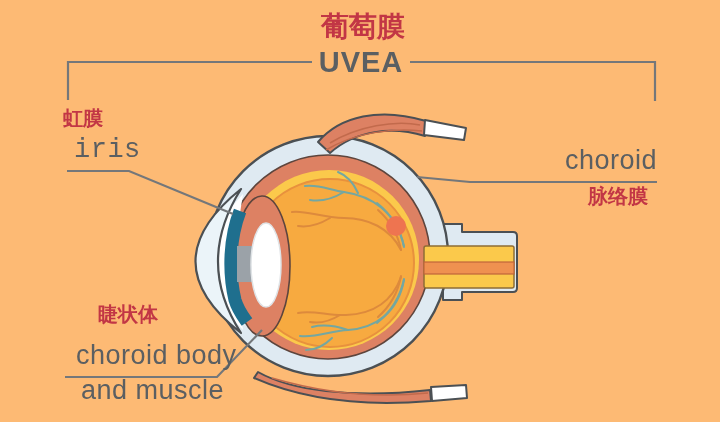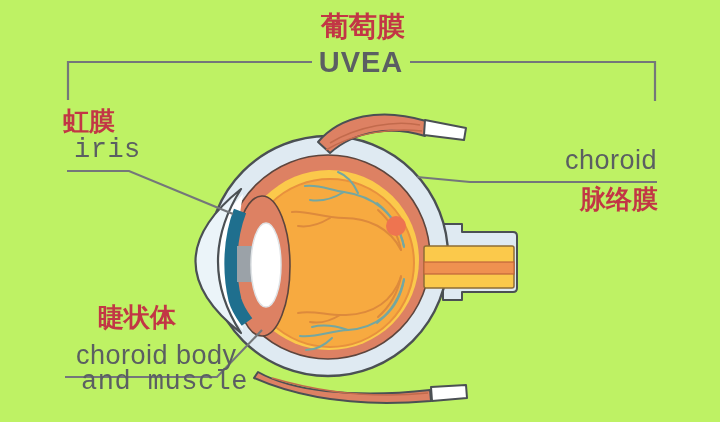--- a/index.html
+++ b/index.html
@@ -1,22 +1,22 @@
 <!DOCTYPE html>
 <html style="--c-label-red: #c23645; --c-label-gray: #5b5f62; --c-line-gray: #74777a; --c-outline: #4b5054; --c-sclera: #dfeaf2; --c-cornea: #ebf4f9; --c-chamber-white: #ffffff; --c-choroid: #dd8163; --c-choroid-outline: #5d453d; --c-retina-yellow: #fbc94b; --c-retina-orange-line: #e8913d; --c-vitreous: #f7aa40; --c-iris-teal: #1f6f8e; --c-pupil-gray: #9ba2a8; --c-lens-white: #ffffff; --c-lens-outline: #dfe3e6; --c-macula: #ee7450; --c-vessel-teal: #74a7a1; --c-vessel-orange: #dd8a3c; --c-muscle: #dd8163; --c-muscle-striation: #c26a4c; --c-tendon-white: #ffffff; --c-nerve-yellow: #fbc94b; --c-nerve-yellow-outline: #8f6d36; --c-nerve-core: #ef9150; --c-nerve-core-outline: #c0653a;"><head>
 <meta charset="utf-8">
 <style>
   html,body{margin:0;padding:0;background:#ffffff;}
   #stage{
-    position:relative;width:720px;height:422px;overflow:hidden;background:#bef264;
+    position:relative;width:720px;height:422px;overflow:hidden;background:#fdba74;
     font-family:"Liberation Sans","DejaVu Sans",sans-serif;
   }
   #eye-svg{position:absolute;left:0;top:0;}
   .lbl{position:absolute;white-space:nowrap;line-height:1.05;}
-  .lbl-cn{color:var(--c-label-red);font-weight:bold;font-size:26px;}
+  .lbl-cn{color:var(--c-label-red);font-weight:bold;font-size:20px;}
   .lbl-en{color:var(--c-label-gray);font-size:27px;letter-spacing:0.5px;}
   .lbl-center{text-align:center;}
 </style>
 </head>
 <body>
 
 <div id="stage">
 
   <svg id="eye-svg" width="720" height="422" viewBox="0 0 720 422">
 
@@ -89,19 +89,19 @@
     </g>
   </svg>
 
   <div class="lbl lbl-cn lbl-center" style="left:303px;top:12px;width:120px;font-size:28px;">葡萄膜</div>
   <div class="lbl lbl-en lbl-center" style="left:311px;top:47px;width:100px;font-size:29px;font-weight:600;letter-spacing:1px;">UVEA</div>
 
   <div class="lbl lbl-cn" style="left:63px;top:108px;">虹膜</div>
   <div class="lbl lbl-en" style="left:74px;top:136px;font-family:Liberation Mono, monospace;">iris</div>
 
   <div class="lbl lbl-en" style="right:63px;top:146px;">choroid</div>
-  <div class="lbl lbl-cn" style="right:62px;top:186px;margin-left:12px;">脉络膜</div>
+  <div class="lbl lbl-cn" style="right:72px;top:186px;margin-left:12px;">脉络膜</div>
 
   <div class="lbl lbl-cn" style="left:98px;top:304px;">睫状体</div>
   <div class="lbl lbl-en" style="left:76px;top:341px;">choroid body</div>
-  <div class="lbl lbl-en" style="left:81px;top:368px;font-family:Liberation Mono, monospace;">and muscle</div>
+  <div class="lbl lbl-en" style="left:81px;top:376px;">and muscle</div>
 
 </div>
 
 </body></html>

